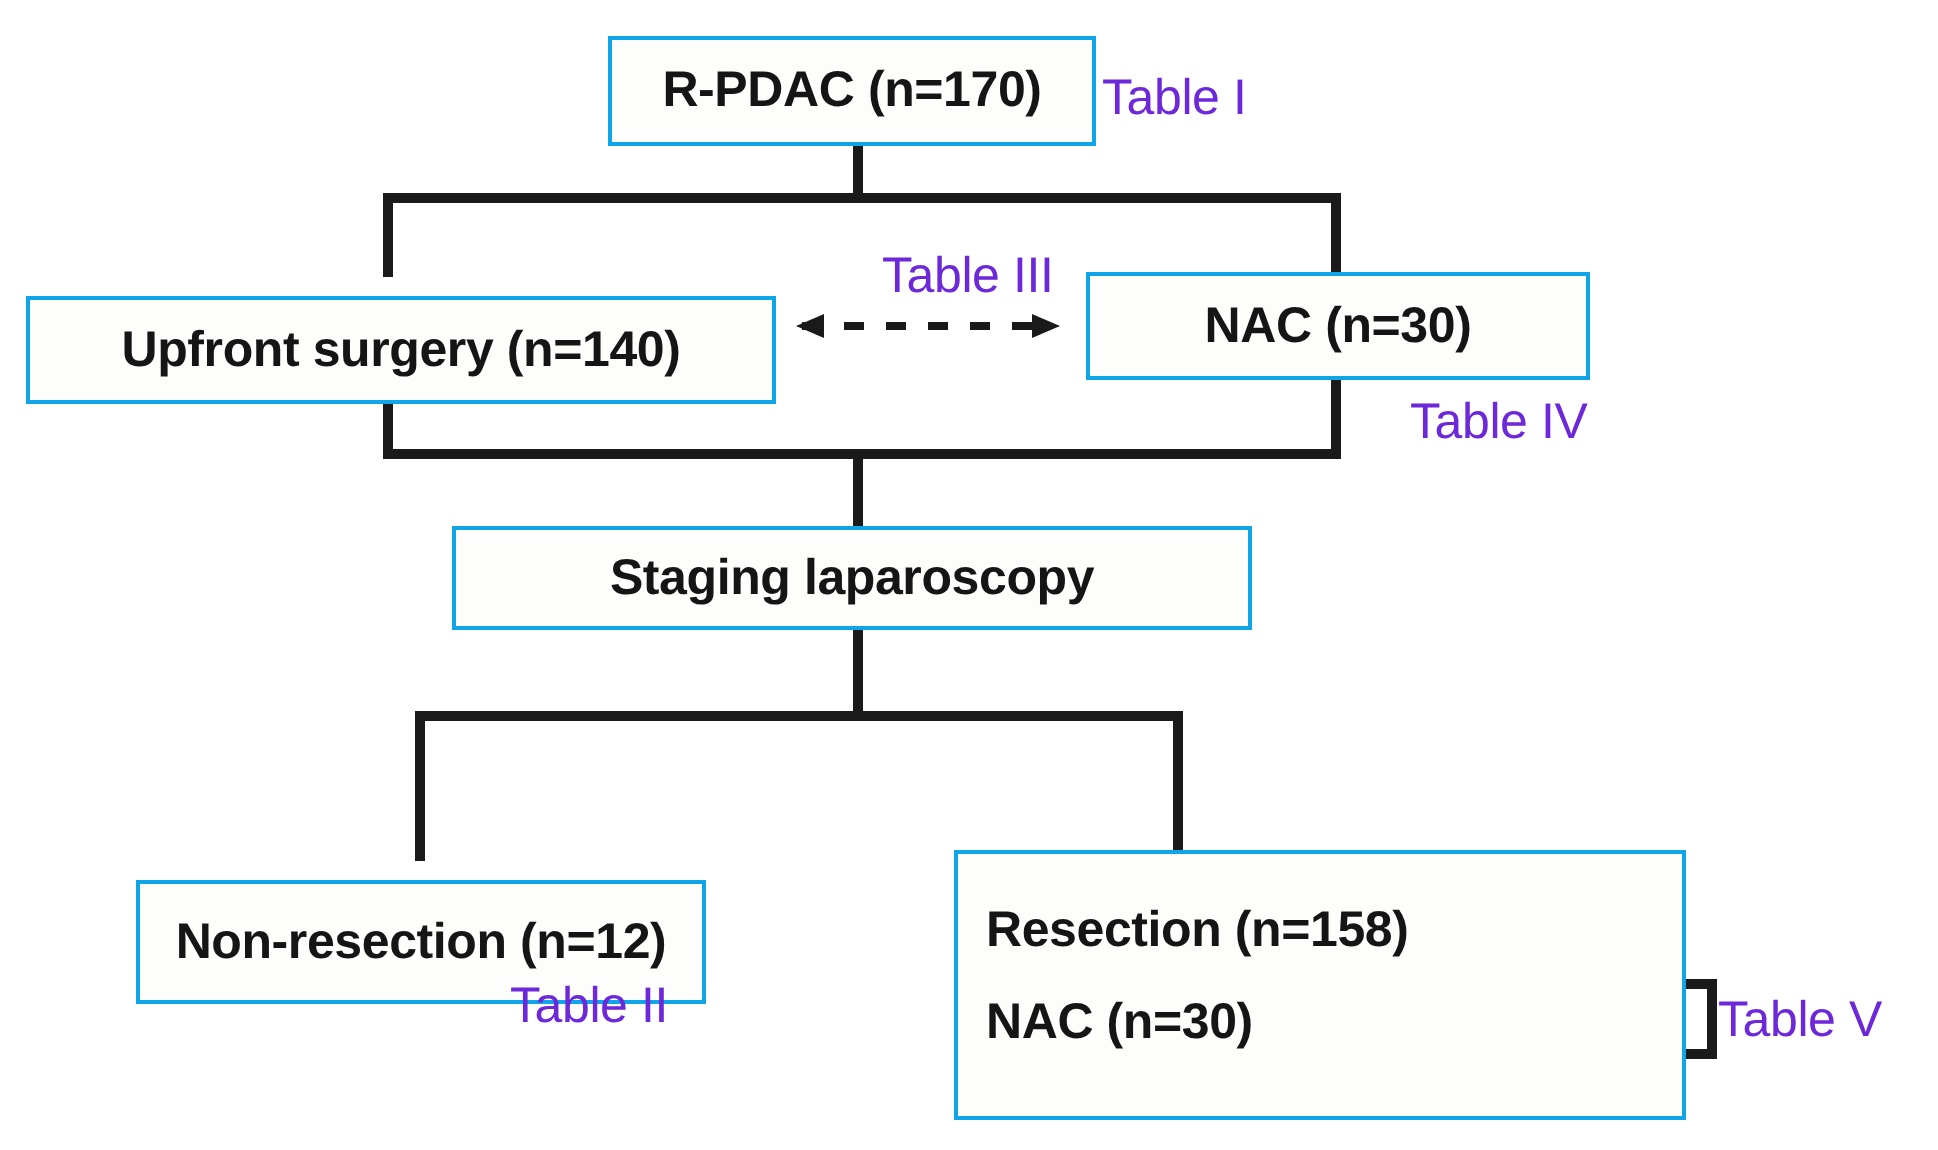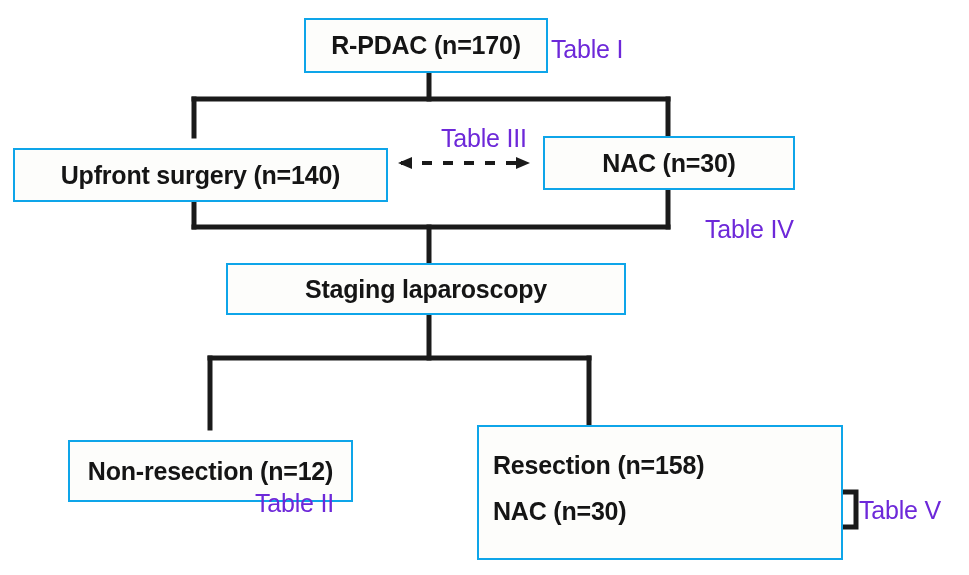--- a/index.html
+++ b/index.html
@@ -109,19 +109,19 @@
 
   <div class="node multiline" style="left:477px;top:425px;width:366px;height:135px;">
     <span class="txt">Resection (n=158)</span>
     <span class="txt">NAC (n=30)</span>
   </div>
 
   <div class="tlabel" style="left:551px;top:35px;">Table I</div>
 
   <div class="tlabel" style="left:422px;top:124px;margin-left:19px;">Table III</div>
 
-  <div class="tlabel" style="left:705px;top:197px;margin-top:18px;">Table IV</div>
+  <div class="tlabel" style="left:705px;top:197px;">Table IV</div>
 
   <div class="tlabel" style="left:255px;top:489px;">Table II</div>
 
   <div class="tlabel" style="left:859px;top:496px;">Table V</div>
 
 </div>
 
 </body></html>

